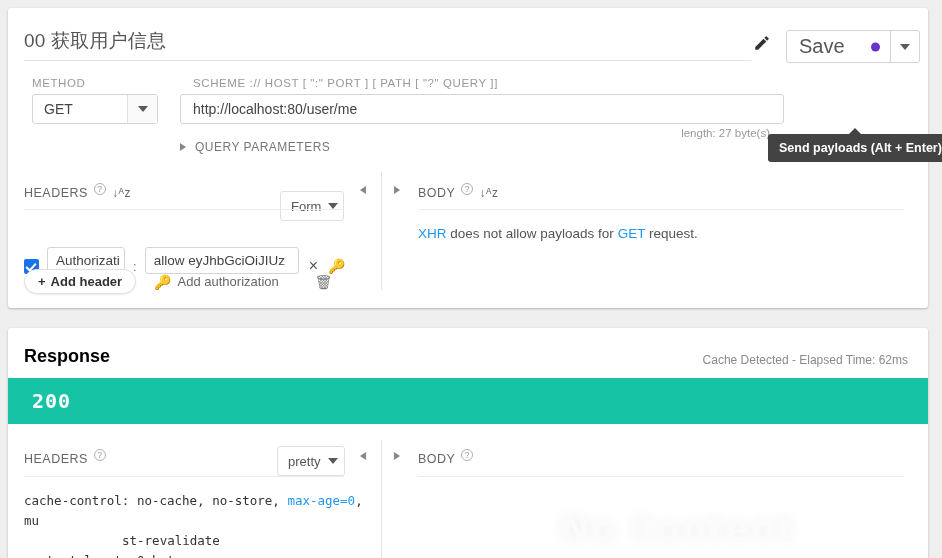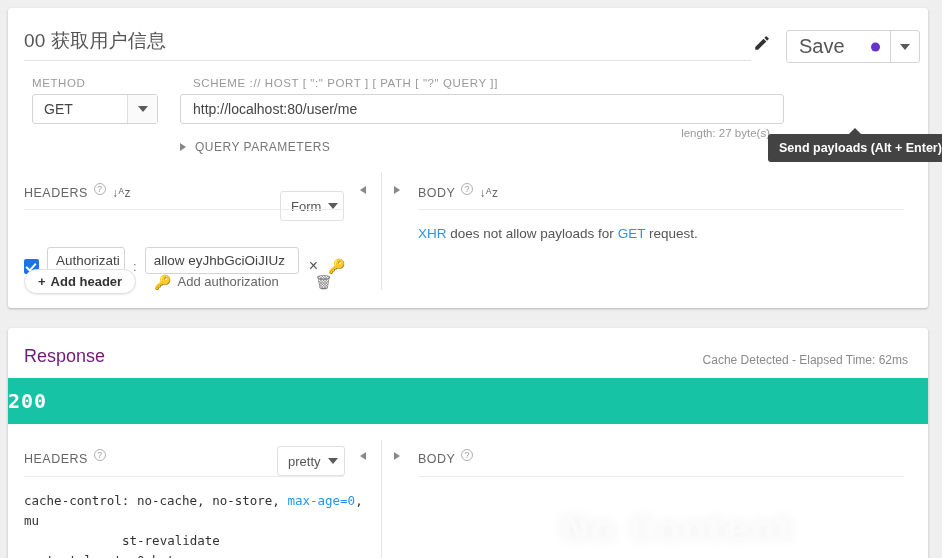--- a/index.html
+++ b/index.html
@@ -241,33 +241,33 @@
   #req-body-line { left: 418px; top: 209px; width: 486px; }
   .body-msg {
     position: absolute; left: 418px; top: 226px;
     font-size: 13.5px; color: #555;
   }
   .lnk { color: #2196f3; }
 
   
   .resp-title {
     position: absolute; left: 16px; top: 18px;
-    font-size: 18px; color: #701a75; font-weight: 400;
+    font-size: 18px; color: #000000; font-weight: 700;
   }
   .resp-meta {
     position: absolute; right: 20px; top: 25px;
     font-size: 12px; color: #8a8a8a; white-space: nowrap;
   }
   .status-bar {
     position: absolute; left: 0; top: 50px; width: 920px; height: 46px;
     background: #17c3a5;
     display: flex; align-items: center;
   }
   .status-code {
-    color: #fff;
+    margin-left: 24px; color: #fff;
     font-family: "DejaVu Sans Mono", monospace;
     font-size: 20px; font-weight: bold; letter-spacing: 1px;
   }
 
   #resp-headers-head { left: 24px; top: 452px; }
   #resp-pretty-select { left: 277px; top: 446px; width: 68px; }
   #resp-collapse-l { position:absolute; left: 360px; top: 452px; }
   #resp-collapse-r { position:absolute; left: 394px; top: 452px; }
   #resp-headers-line { left: 24px; top: 476px; width: 320px; }
   #resp-body-head { left: 418px; top: 452px; }

